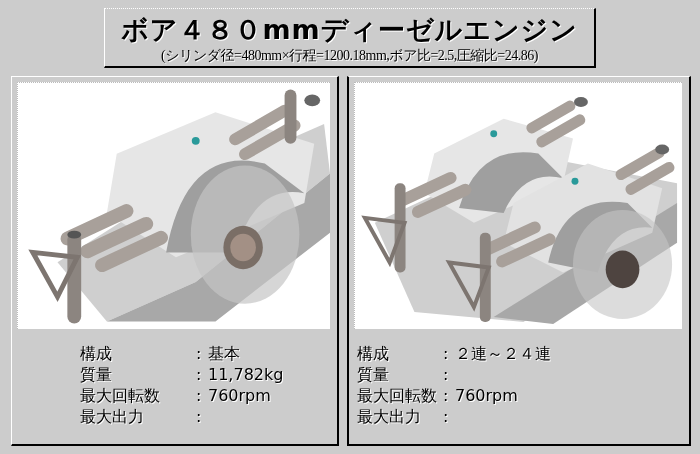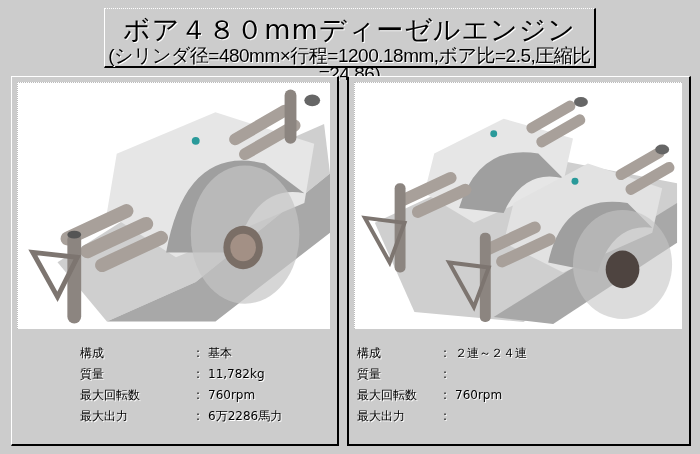--- a/index.html
+++ b/index.html
@@ -10,42 +10,43 @@
     .title-box {
       position:absolute; left:104px; top:8px; width:492px; height:60px;
       background:#cccccc; box-sizing:border-box;
       border-top:1px dotted #ffffff; border-left:1px solid #ffffff;
       border-right:2px solid #000; border-bottom:2px solid #000;
       text-align:center;
     }
     .title-main {
       font-size:27px; line-height:32px; margin-top:5px; letter-spacing:1px;
       text-shadow:1px 1px 0 #fff;
+      font-weight:bold;
     }
     .title-sub {
-      font-size:19px; line-height:18px; margin-top:1px; letter-spacing:-0.5px;
-      font-family: Liberation Sans, sans-serif;
+      font-size:14px; line-height:18px; margin-top:1px; letter-spacing:-0.5px;
+      font-family: Liberation Serif, serif;
       text-shadow:1px 1px 0 #fff;
     }
     .panel {
       position:absolute; top:76px; height:370px; box-sizing:border-box;
       border-left:1px solid #ffffff; border-top:1px solid #ffffff;
       border-right:2px solid #000; border-bottom:2px solid #000;
       background:#cccccc;
     }
     .panel-left { left:11px; width:328px; }
     .panel-right { left:347px; width:344px; border-left:2px solid #000; }
     .image-area {
       position:absolute; left:5px; top:5px; right:7px; height:246px;
       background:#ffffff; border-top:1px dotted #bbb; border-left:1px dotted #bbb;
       overflow:hidden;
     }
     .image-area svg { display:block; width:100%; height:100%; }
     .specs {
-      position:absolute; left:68px; top:266px; font-size:12px; line-height:21px;
+      position:absolute; left:68px; top:266px; font-size:16px; line-height:21px;
       text-shadow:1px 1px 0 #fff;
     }
     .panel-right .specs { left:8px; }
     .spec-row { display:flex; white-space:nowrap; }
     .spec-label { width:116px; }
     .panel-right .spec-label { width:86px; }
     .spec-colon { width:12px; }
   </style>
 </head>
 <body>
@@ -96,21 +97,20 @@
       <span>11,782kg</span>
     </div>
     <div class="spec-row">
       <span class="spec-label">最大回転数</span>
       <span class="spec-colon">:</span>
       <span>760rpm</span>
     </div>
     <div class="spec-row">
       <span class="spec-label">最大出力</span>
       <span class="spec-colon">:</span>
-      <span>6万2286馬力</span>
     </div>
   </div>
 </div>
 
 <div class="panel panel-right">
   <div class="image-area">
     <svg viewBox="0 0 330 246">
 
       <polygon points="20,140 170,70 325,100 325,140 170,240 60,230" fill="#cfcfcf"></polygon>
       <polygon points="140,235 325,120 325,160 200,242" fill="#a8a8a8"></polygon>

